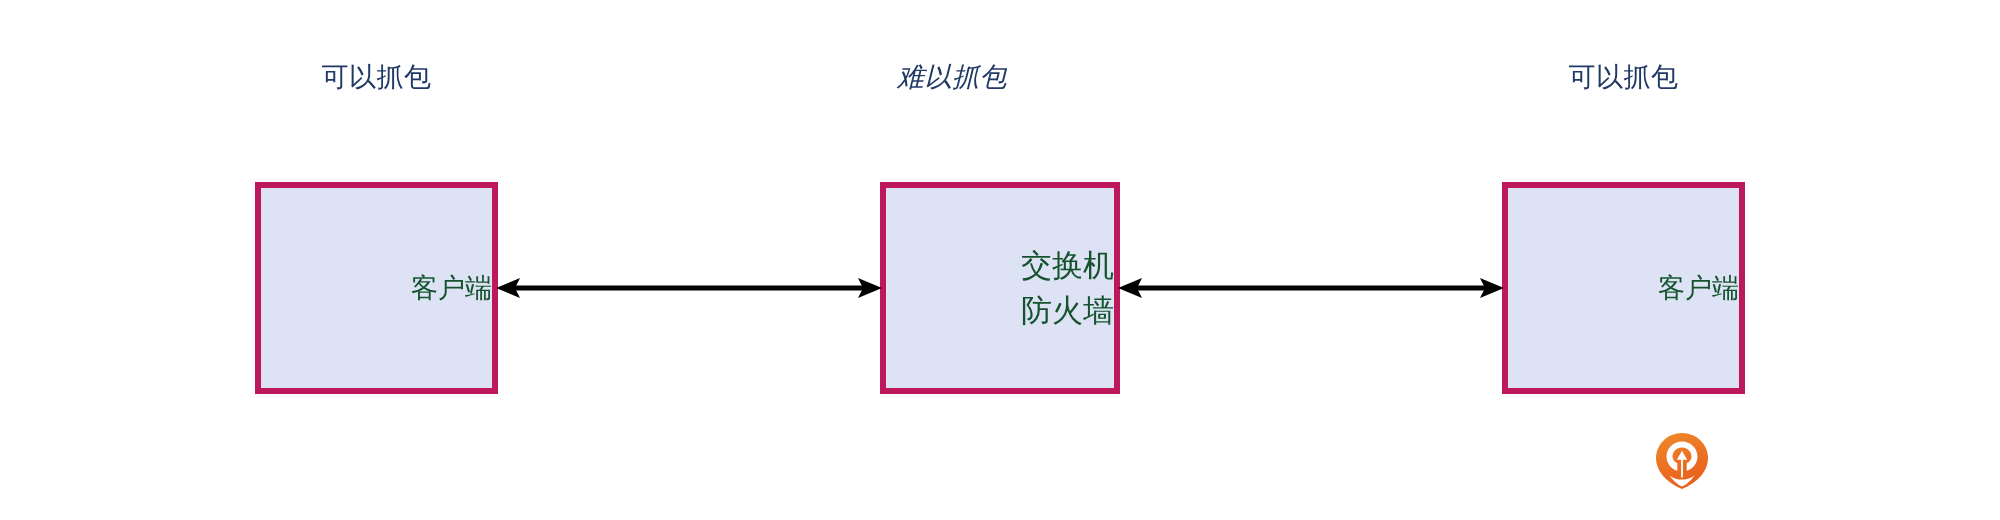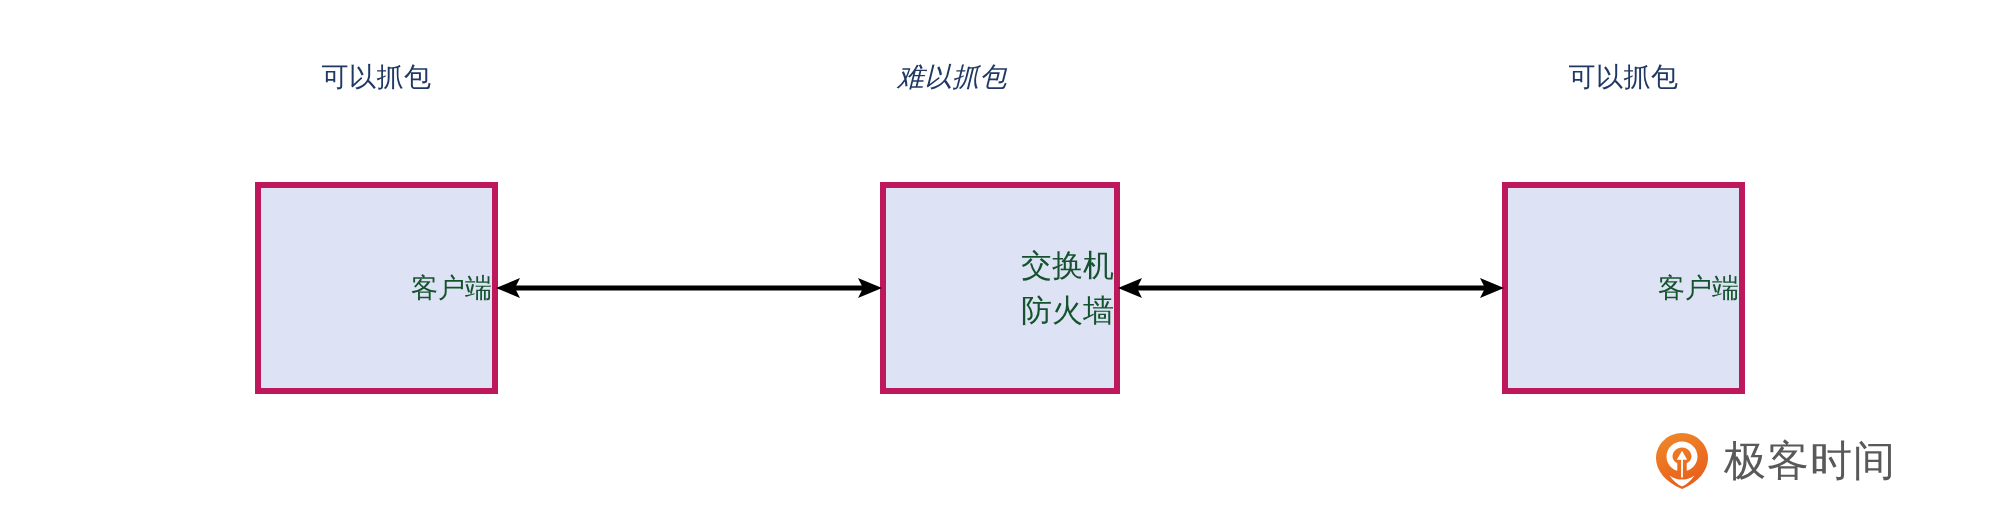--- a/index.html
+++ b/index.html
@@ -146,16 +146,15 @@
         <linearGradient id="pinGrad" x1="0" y1="0" x2="0.4" y2="1">
           <stop offset="0%" stop-color="#f08a2a"></stop>
           <stop offset="100%" stop-color="#e8601c"></stop>
         </linearGradient>
       </defs>
       <path d="M28 1 C13.6 1 2 12.3 2 26.2 C2 38.5 11.5 50 28 57 C44.5 50 54 38.5 54 26.2 C54 12.3 42.4 1 28 1 Z" fill="url(#pinGrad)"></path>
       <path d="M28 9.5 C19.4 9.5 12.5 16.2 12.5 24.5 C12.5 31.2 17 36.9 23.3 38.8 L23.3 31.3 C20.4 29.8 18.5 27.3 18.5 24.5 C18.5 19.5 22.7 15.4 28 15.4 C33.3 15.4 37.5 19.5 37.5 24.5 C37.5 27.3 35.6 29.8 32.7 31.3 L32.7 38.8 C39 36.9 43.5 31.2 43.5 24.5 C43.5 16.2 36.6 9.5 28 9.5 Z" fill="#ffffff"></path>
       <path d="M28 18.8 L33.2 27.8 L28.9 27.8 L28.9 45.5 L27.1 45.5 L27.1 27.8 L22.8 27.8 Z" fill="#ffffff"></path>
       <path d="M15.5 43.5 C19.5 49.5 24 52.8 28 54.6 C32 52.8 36.5 49.5 40.5 43.5 C36 46.5 32 47.6 28 47.6 C24 47.6 20 46.5 15.5 43.5 Z" fill="#ffffff"></path>
     </svg>
-    <span id="watermark-text">极客时间</span>
   </div>
 
 </div>
 
 </body></html>

